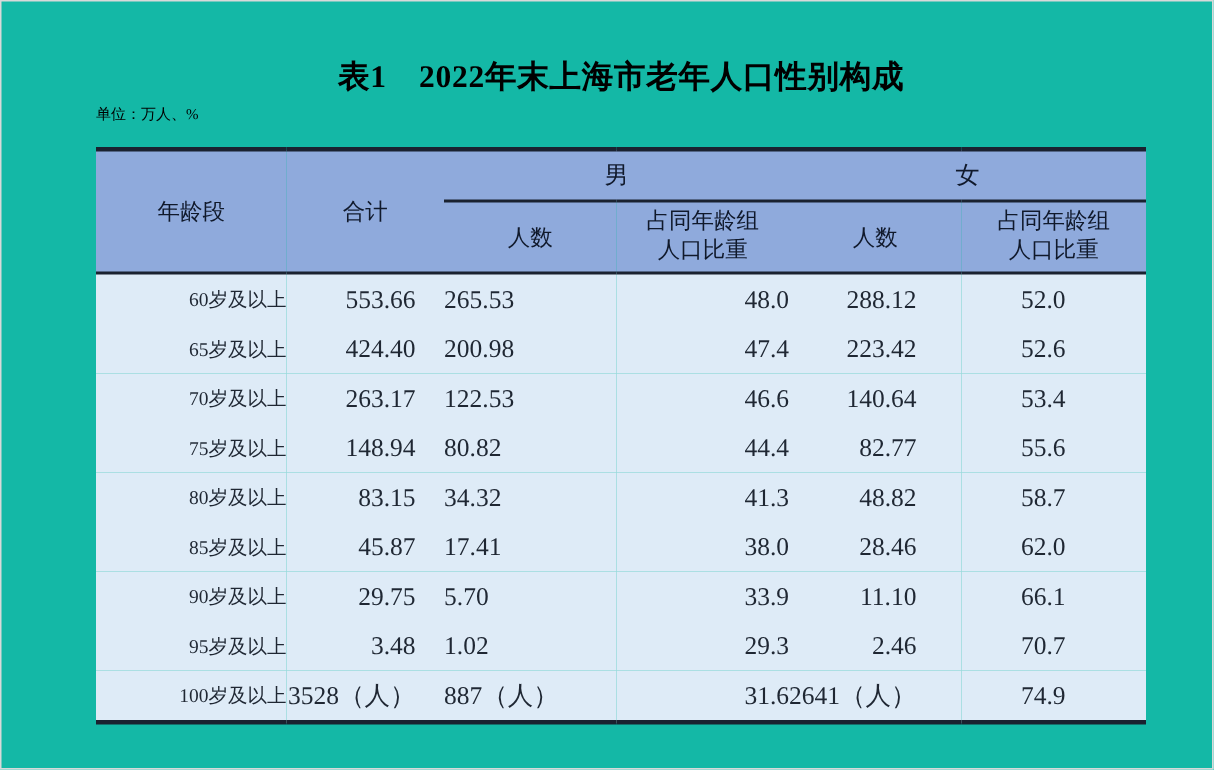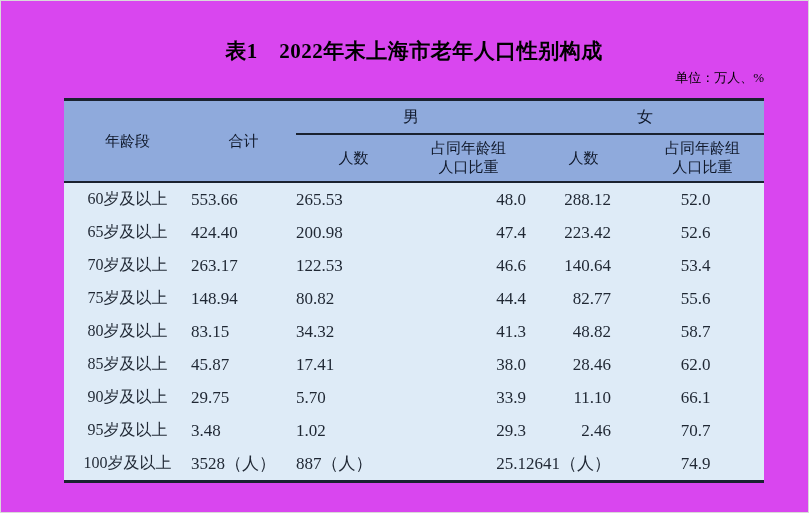--- a/index.html
+++ b/index.html
@@ -5,41 +5,41 @@
   :root{
     --header-bg:#8FAADC;
     --body-bg:#DEEBF7;
     --border-dark:#1A2230;
     --text:#1F2733;
   }
   html,body{margin:0;padding:0;background:#f2f2f2;}
   .page{
     position:relative;
     width:807px;height:511px;
-    background:#d946ef;
+    background:#14b8a6;
     border:1px solid #d9d9d9;
     font-family:"Liberation Serif","DejaVu Serif",serif;
     color:var(--text);
     overflow:hidden;
   }
   .doc-title{
     position:absolute;
     top:36px;left:63px;width:700px;
     text-align:center;
     font-size:21px;
     font-weight:bold;
     color:#000;
     white-space:pre;
     letter-spacing:0.5px;
   }
   .unit-note{
     position:absolute;
     top:68px;left:63px;width:700px;
-    text-align:right;
-    font-size:13px;
+    text-align:left;
+    font-size:10px;
     color:#000;
   }
   .table-wrap{
     position:absolute;
     top:97px;left:63px;width:700px;
   }
   table{
     border-collapse:collapse;
     table-layout:fixed;
     width:700px;
@@ -67,22 +67,22 @@
     border-bottom:2px solid var(--border-dark);
   }
   .two-line{line-height:1.3;font-size:15px;}
   tbody td{
     background:var(--body-bg);
     height:33px;
     font-size:17px;
     padding:0;
     vertical-align:middle;
   }
-  td.c-age{text-align:center;font-size:16px;}
-  td.c-total{padding-right:19px;}
+  td.c-age{text-align:right;font-size:13px;}
+  td.c-total{text-align:right;padding-right:19px;}
   td.c-mcount{text-align:left;padding-right:18px;}
   td.c-mshare{text-align:right;}
   td.c-fcount{text-align:right;padding-right:30px;}
   td.c-fshare{text-align:center;padding-right:14px;}
 </style>
 </head>
 <body>
 
 <div class="page">
 
@@ -194,21 +194,21 @@
     <td class="c-mcount">1.02</td>
     <td class="c-mshare">29.3</td>
     <td class="c-fcount">2.46</td>
     <td class="c-fshare">70.7</td>
   </tr>
 
   <tr>
     <td class="c-age">100岁及以上</td>
     <td class="c-total">3528（人）</td>
     <td class="c-mcount">887（人）</td>
-    <td class="c-mshare">25.1</td>
+    <td class="c-mshare">31.6</td>
     <td class="c-fcount">2641（人）</td>
     <td class="c-fshare">74.9</td>
   </tr>
 </tbody>
     </table>
   </div>
 
 </div>
 
 </body></html>

